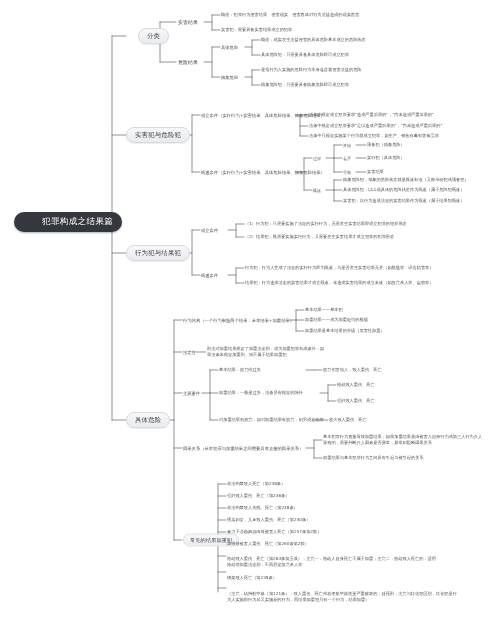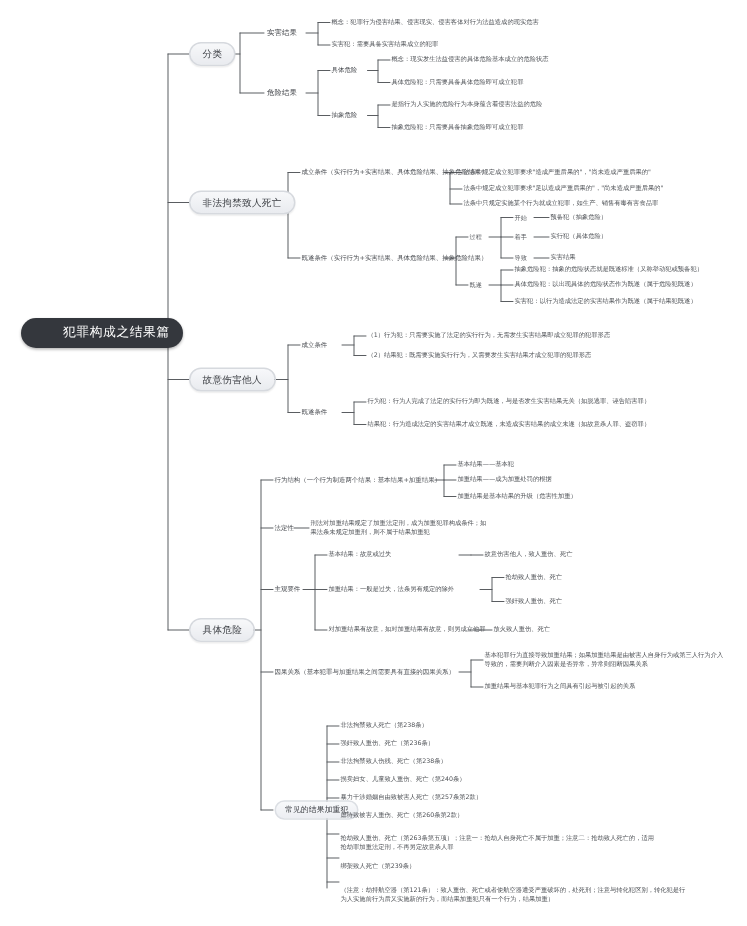--- a/index.html
+++ b/index.html
@@ -169,51 +169,51 @@
       <path d="M218,532 H226"></path>
       <path d="M218,544 H226"></path>
       <path d="M218,556 H226"></path>
       <path d="M218,572 H226"></path>
       <path d="M218,588 H226"></path>
     </g>
   </svg>
 
   <div class="node root" style="left:14px;top:222px;padding-left:28px;">犯罪构成之结果篇</div>
 
-  <div class="node lvl1" style="left:126px;top:36px;">分类</div>
+  <div class="node lvl1" style="left:138px;top:36px;">分类</div>
   <div class="node lvl2" style="left:178px;top:22px;">实害结果</div>
   <div class="node lvl2" style="left:178px;top:62px;">危险结果</div>
   <div class="node leaf" style="left:221px;top:15px;">概念：犯罪行为侵害结果、侵害现实、侵害客体对行为法益造成的现实危害</div>
   <div class="node leaf" style="left:221px;top:30px;">实害犯：需要具备实害结果成立的犯罪</div>
   <div class="node lvl3" style="left:221px;top:47px;">具体危险</div>
   <div class="node lvl3" style="left:221px;top:77px;">抽象危险</div>
   <div class="node leaf" style="left:261px;top:40px;">概念：现实发生法益侵害的具体危险基本成立的危险状态</div>
   <div class="node leaf" style="left:261px;top:55px;">具体危险犯：只需要具备具体危险即可成立犯罪</div>
   <div class="node leaf" style="left:261px;top:70px;">是指行为人实施的危险行为本身蕴含着侵害法益的危险</div>
   <div class="node leaf" style="left:261px;top:85px;">抽象危险犯：只需要具备抽象危险即可成立犯罪</div>
 
-  <div class="node lvl1" style="left:126px;top:135px;">非法拘禁致人死亡</div>
+  <div class="node lvl1" style="left:126px;top:135px;">实害犯与危险犯</div>
   <div class="node lvl3" style="left:201px;top:115px;">成立条件（实行行为+实害结果、具体危险结果、抽象危险结果）</div>
   <div class="node lvl3" style="left:201px;top:172px;">既遂条件（实行行为+实害结果、具体危险结果、抽象危险结果）</div>
   <div class="node leaf" style="left:309px;top:115px;">法条中规定成立犯罪要求"造成严重后果的"，"尚未造成严重后果的"</div>
   <div class="node leaf" style="left:309px;top:126px;">法条中规定成立犯罪要求"足以造成严重后果的"，"尚未造成严重后果的"</div>
   <div class="node leaf" style="left:309px;top:136px;">法条中只规定实施某个行为就成立犯罪，如生产、销售有毒有害食品罪</div>
   <div class="node lvl4" style="left:313px;top:158px;">过程</div>
   <div class="node lvl4" style="left:313px;top:190px;">既遂</div>
   <div class="node lvl4" style="left:343px;top:145px;">开始</div>
   <div class="node lvl4" style="left:343px;top:158px;">着手</div>
   <div class="node lvl4" style="left:343px;top:172px;">导致</div>
   <div class="node leaf" style="left:367px;top:145px;">预备犯（抽象危险）</div>
   <div class="node leaf" style="left:367px;top:158px;">实行犯（具体危险）</div>
   <div class="node leaf" style="left:367px;top:172px;">实害结果</div>
   <div class="node leaf" style="left:343px;top:180px;">抽象危险犯：抽象的危险状态就是既遂标准（又称举动犯或预备犯）</div>
   <div class="node leaf" style="left:343px;top:190px;">具体危险犯：以出现具体的危险状态作为既遂（属于危险犯既遂）</div>
   <div class="node leaf" style="left:343px;top:201px;">实害犯：以行为造成法定的实害结果作为既遂（属于结果犯既遂）</div>
 
-  <div class="node lvl1" style="left:126px;top:253px;">故意伤害他人</div>
+  <div class="node lvl1" style="left:126px;top:253px;">行为犯与结果犯</div>
   <div class="node lvl3" style="left:201px;top:230px;">成立条件</div>
   <div class="node lvl3" style="left:201px;top:275px;">既遂条件</div>
   <div class="node leaf" style="left:245px;top:224px;">（1）行为犯：只需要实施了法定的实行行为，无需发生实害结果即成立犯罪的犯罪形态</div>
   <div class="node leaf" style="left:245px;top:237px;">（2）结果犯：既需要实施实行行为，又需要发生实害结果才成立犯罪的犯罪形态</div>
   <div class="node leaf" style="left:245px;top:268px;">行为犯：行为人完成了法定的实行行为即为既遂，与是否发生实害结果无关（如脱逃罪、诬告陷害罪）</div>
   <div class="node leaf" style="left:245px;top:283px;">结果犯：行为造成法定的实害结果才成立既遂，未造成实害结果的成立未遂（如故意杀人罪、盗窃罪）</div>
 
   <div class="node lvl1" style="left:126px;top:420px;">具体危险</div>
   <div class="node lvl3" style="left:183px;top:320px;">行为结构（一个行为制造两个结果：基本结果+加重结果）</div>
   <div class="node lvl3" style="left:183px;top:352px;">法定性</div>

